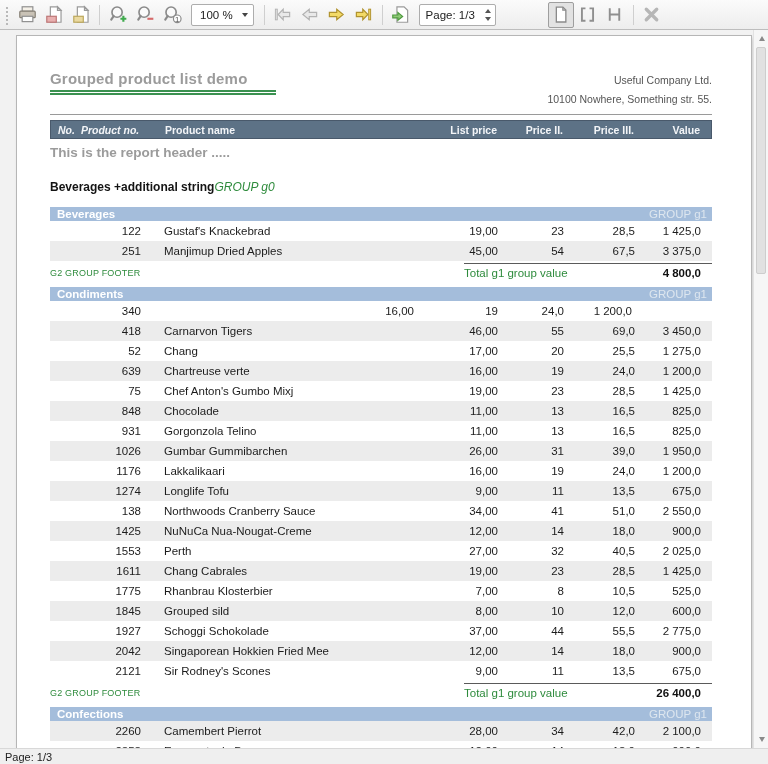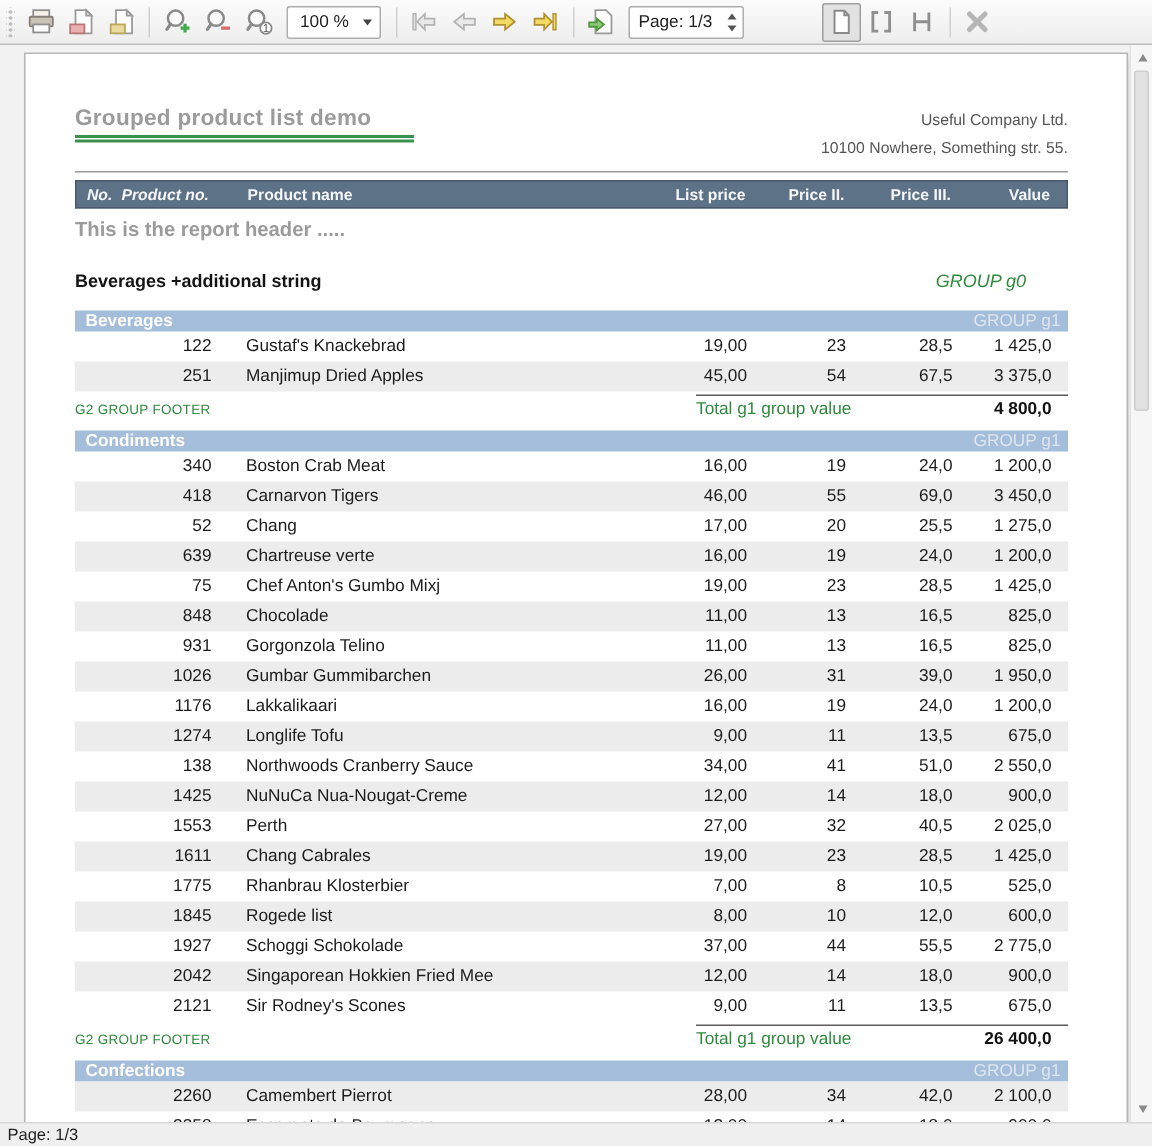--- a/index.html
+++ b/index.html
@@ -71,21 +71,21 @@
   .hrule{height:1px;background:#9a9a9a;margin-top:5px;}
   .grid{display:grid;grid-template-columns:91px 23px 1fr 84px 66px 71px 69px;align-items:center;}
   .thead{
     background:#5d7286;border:1px solid #49596b;box-sizing:border-box;
     color:#f3f5f8;font-weight:bold;font-size:10.5px;height:19px;margin-top:5px;
   }
   .th-left{grid-column:1/3;display:flex;gap:6px;padding-left:7px;font-style:italic;}
   .c-right{text-align:right;padding-right:8px;}
   .c-val{text-align:right;padding-right:11px;}
   .rephead{font-size:13.5px;font-weight:bold;color:#9b9b9b;margin-top:6px;}
-  .g0row{display:flex;justify-content:space-between;align-items:baseline;margin-top:20px;}
+  .g0row{display:flex;justify-content:flex-start;align-items:baseline;margin-top:20px;}
   .g0row .lbl{font-size:12px;font-weight:bold;color:#141414;}
   .g0row .badge{font-size:12px;color:#2e8b3c;padding-right:28px;font-style:italic;}
   .band{
     background:#a4bddb;height:14px;display:flex;justify-content:space-between;align-items:center;
     padding:0 5px 0 7px;box-sizing:border-box;margin-top:13px;
   }
   .band.after-footer{margin-top:5px;gap:37px;}
   .band .bname{color:#fff;font-weight:bold;font-size:11.5px;}
   .band .bbadge{color:#dde6ef;font-size:11.5px;}
   .drow{height:20px;font-size:11.5px;color:#1c1c1c;}
@@ -287,21 +287,20 @@
             <div class="gf-value">4 800,0</div>
           </div>
         </div>
         <div class="band after-footer">
           <div class="bname">Condiments</div>
           <div class="bbadge">GROUP g1</div>
         </div>
         <div class="grid drow">
           <div class="c-right" style="padding-right: 0px;">340</div>
           <div></div>
-          <div class="cell-name">Boston Crab Meat</div>
           <div class="c-right">16,00</div>
           <div class="c-right">19</div>
           <div class="c-right">24,0</div>
           <div class="c-val">1 200,0</div>
         </div>
         <div class="grid drow stripe">
           <div class="c-right" style="padding-right: 0px;">418</div>
           <div></div>
           <div class="cell-name">Carnarvon Tigers</div>
           <div class="c-right">46,00</div>
@@ -422,21 +421,21 @@
           <div></div>
           <div class="cell-name">Rhanbrau Klosterbier</div>
           <div class="c-right">7,00</div>
           <div class="c-right">8</div>
           <div class="c-right">10,5</div>
           <div class="c-val">525,0</div>
         </div>
         <div class="grid drow stripe">
           <div class="c-right" style="padding-right: 0px;">1845</div>
           <div></div>
-          <div class="cell-name">Rogede list</div>
+          <div class="cell-name">Grouped sild</div>
           <div class="c-right">8,00</div>
           <div class="c-right">10</div>
           <div class="c-right">12,0</div>
           <div class="c-val">600,0</div>
         </div>
         <div class="grid drow">
           <div class="c-right" style="padding-right: 0px;">1927</div>
           <div></div>
           <div class="cell-name">Schoggi Schokolade</div>
           <div class="c-right">37,00</div>

